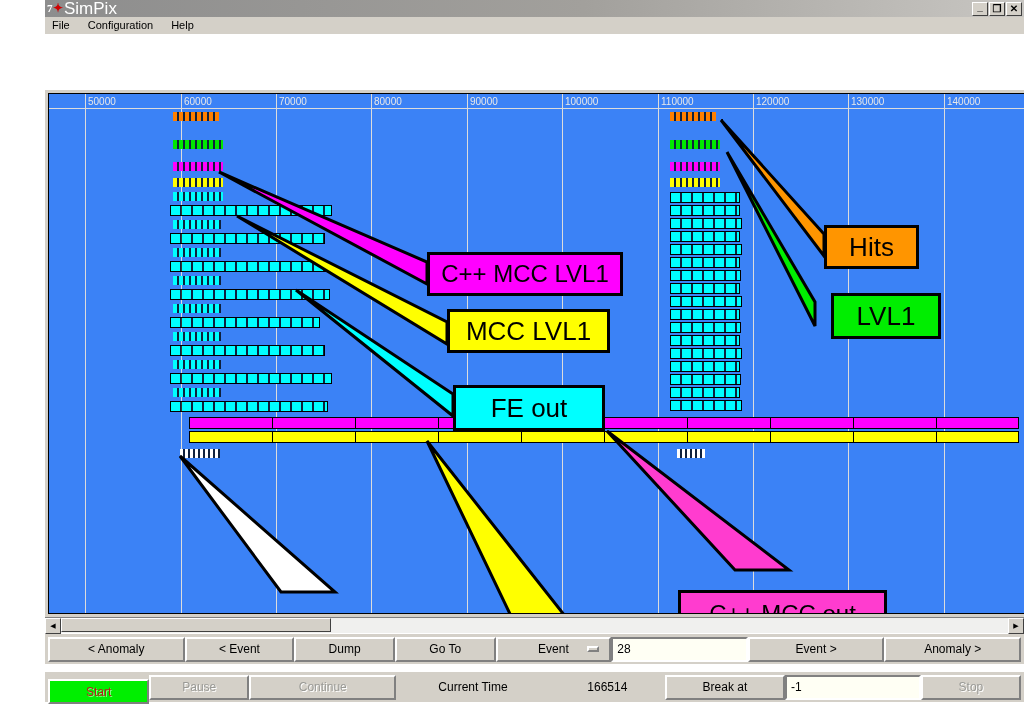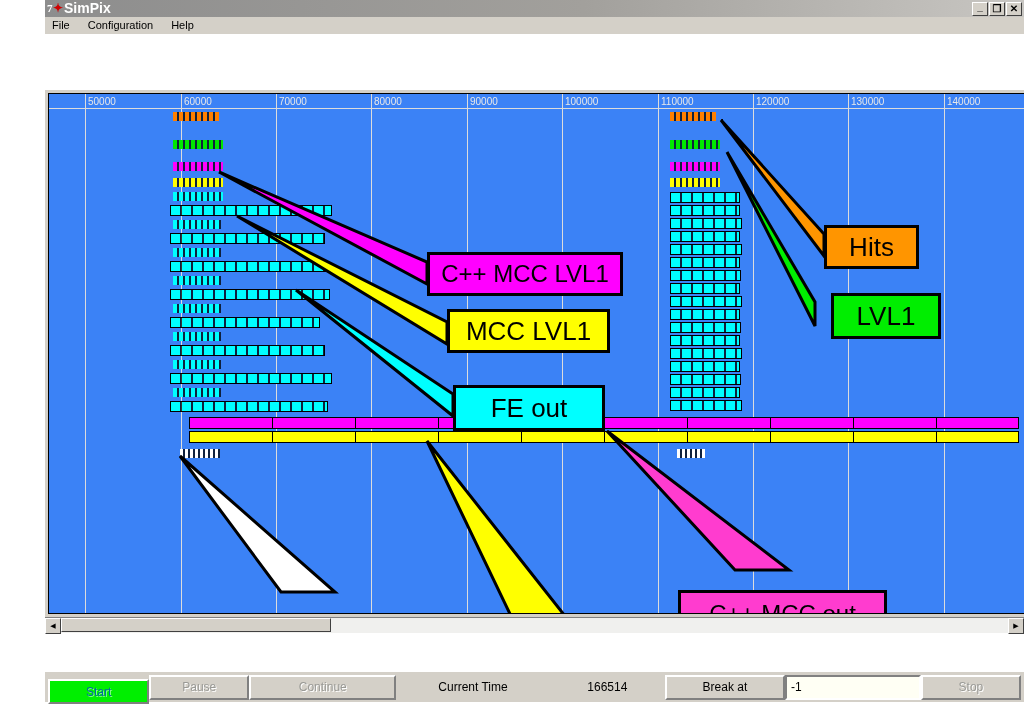--- a/index.html
+++ b/index.html
@@ -31,21 +31,21 @@
     position: absolute; left: 0; top: 1px;
     font-size: 11px; font-weight: bold; color: #ffffff;
     font-family: "Liberation Serif", serif; line-height: 11px;
   }
   .tk-icon .t2 {
     position: absolute; left: 6px; top: 0px;
     font-size: 12px; font-weight: bold; color: #cf0000;
     font-family: "Liberation Serif", serif; line-height: 12px;
   }
   .title-text {
-    font-size: 14px; font-weight: bold; color: #ffffff;
+    font-size: 17px; font-weight: normal; color: #ffffff;
     letter-spacing: 0px; line-height: 11px;
   }
   .wbtns { position: absolute; right: 2px; top: 2px; display: flex; gap: 1px; }
   .wbtn {
     width: 16px; height: 14px; background: #d4d0c8;
     border-top: 1px solid #ffffff; border-left: 1px solid #ffffff;
     border-right: 1px solid #404040; border-bottom: 1px solid #404040;
     position: relative;
   }
   .wbtn .gl {
@@ -188,21 +188,21 @@
   #run-row { top: 672px; }
   .rowbtn {
     height: 25px; background: #d4d0c8;
     border-top: 2px solid #ffffff; border-left: 2px solid #ffffff;
     border-right: 2px solid #808080; border-bottom: 2px solid #808080;
     font-size: 12px; color: #000;
     display: flex; align-items: center; justify-content: center;
     cursor: default;
   }
   .rowbtn.dis { color: #9a9a96; text-shadow: 1px 1px 0 #ffffff; }
-  .rowbtn.green { background: #00ef00; color: #0369a1; text-shadow: 1px 1px 0 #80ff80; margin-top: 9px; }
+  .rowbtn.green { background: #00ef00; color: #b91c1c; text-shadow: 1px 1px 0 #80ff80; margin-top: 9px; }
   .optmenu {
     height: 25px; background: #d4d0c8;
     border-top: 2px solid #ffffff; border-left: 2px solid #ffffff;
     border-right: 2px solid #808080; border-bottom: 2px solid #808080;
     display: flex; align-items: center; justify-content: center;
     font-size: 12px; color: #000; position: relative; cursor: default;
   }
   .optmenu .ind {
     position: absolute; right: 10px; top: 50%; margin-top: -3px;
     width: 12px; height: 6px;
@@ -343,20 +343,33 @@
   </div>
 
   <div class="hscroll">
     <div class="sb-arrow">◀</div>
     <div class="sb-track">
       <div class="sb-thumb"></div>
     </div>
     <div class="sb-arrow">▶</div>
   </div>
 
+  <div class="btnrow" id="nav-row">
+    <div class="rowbtn" style="width:137px">&lt; Anomaly</div>
+    <div class="rowbtn" style="width:110px">&lt; Event</div>
+    <div class="rowbtn" style="width:101px">Dump</div>
+    <div class="rowbtn" style="width:101px">Go To</div>
+    <div class="optmenu" style="width:116px">
+      <span>Event</span>
+      <span class="ind"></span>
+    </div>
+    <div class="txtfield" style="width:137px">28</div>
+    <div class="rowbtn" style="width:137px">Event &gt;</div>
+    <div class="rowbtn" style="width:137px">Anomaly &gt;</div>
+  </div>
 
   <div class="btnrow" id="run-row">
     <div class="rowbtn green" style="width:102px">Start</div>
     <div class="rowbtn dis" style="width:101px">Pause</div>
     <div class="rowbtn dis" style="width:148px">Continue</div>
     <div class="flatlbl" style="width:155px">Current Time</div>
     <div class="flatlbl" style="width:116px">166514</div>
     <div class="rowbtn" style="width:121px">Break at</div>
     <div class="txtfield" style="width:137px">-1</div>
     <div class="rowbtn dis" style="width:101px">Stop</div>

